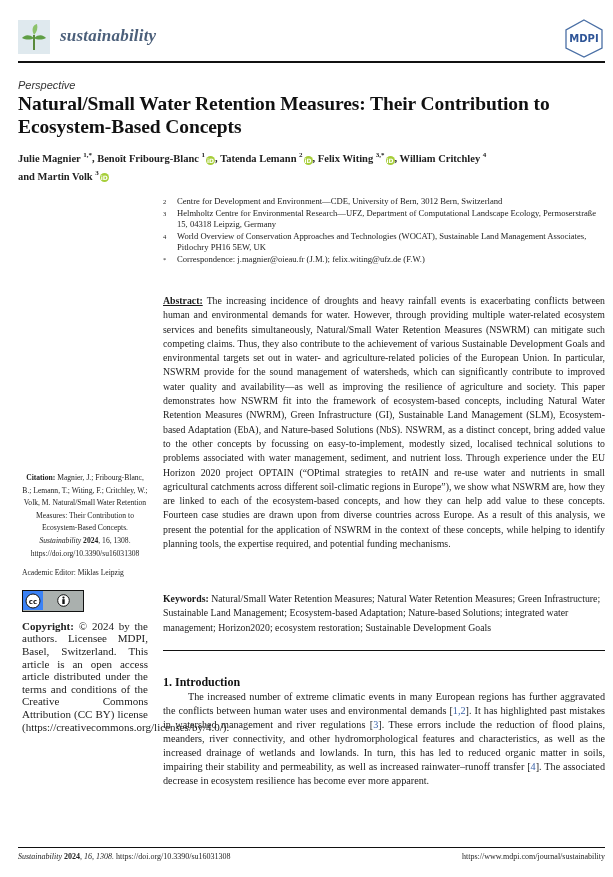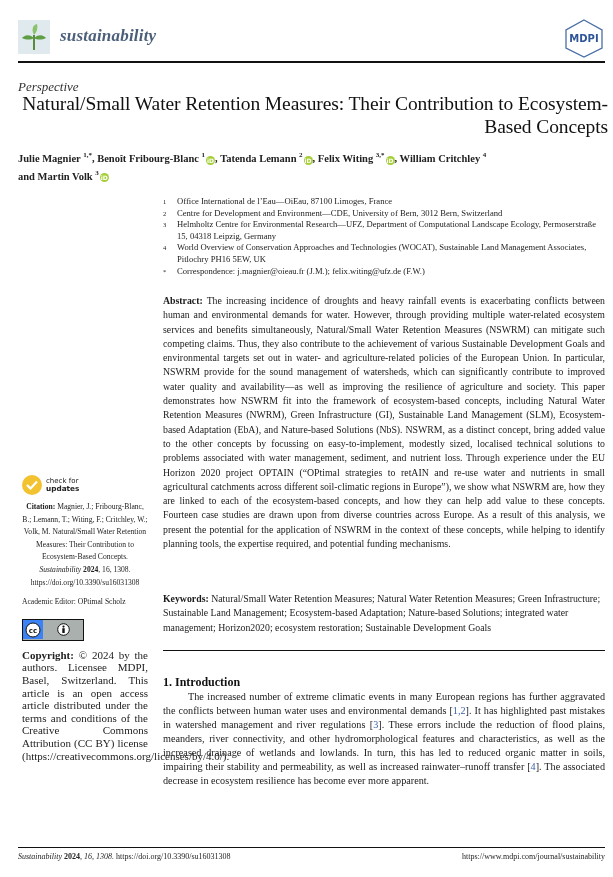--- a/index.html
+++ b/index.html
@@ -5,33 +5,33 @@
   * { box-sizing: border-box; margin: 0; padding: 0; }
   html, body { width: 613px; height: 877px; background: #ffffff; overflow: hidden; }
   body { position: relative; font-family: "DejaVu Serif", "Liberation Serif", serif; color: #1a1a1a; }
 
   .header { position: absolute; left: 18px; top: 18px; width: 587px; height: 46px; }
   .journal-logo { position: absolute; left: 0; top: 2px; width: 32px; height: 34px; background: #dfe9ee; display: flex; align-items: center; justify-content: center; }
   .journal-name { position: absolute; left: 42px; top: 8px; font-family: "Liberation Serif", serif; font-style: italic; font-weight: bold; font-size: 17px; color: #4b5f7a; letter-spacing: 0.2px; }
   .mdpi-logo { position: absolute; right: 0; top: 0; width: 42px; height: 40px; }
   .header-rule { position: absolute; left: 18px; top: 61px; width: 587px; height: 1.5px; background: #111; }
 
-  .article-type { position: absolute; left: 18px; top: 79px; font-family: Liberation Serif, serif; font-style: italic; font-size: 13px; color: #333; }
+  .article-type { position: absolute; left: 18px; top: 79px; font-family: Liberation Sans, sans-serif; font-style: italic; font-size: 11px; color: #333; }
   .title { position: absolute; left: 18px; top: 92px; width: 590px; font-family: "Liberation Serif", serif; font-size: 19.5px; line-height: 23px; color: #111; letter-spacing: -0.1px; }
   .authors { position: absolute; left: 18px; top: 148px; width: 590px; font-family: "Liberation Serif", serif; font-weight: bold; font-size: 10.5px; line-height: 15px; color: #222; }
   .authors sup { font-size: 7px; font-weight: bold; }
   .orcid { display: inline-block; width: 9px; height: 9px; border-radius: 50%; background: #a6ce39; vertical-align: -1px; margin-left: 1px; color: #fff; font-size: 6px; line-height: 9px; text-align: center; font-family: "DejaVu Sans", sans-serif; font-weight: bold; }
 
   .affiliations { position: absolute; left: 163px; top: 196px; width: 440px; font-family: "Liberation Serif", serif; font-size: 8.6px; line-height: 11.6px; color: #222; }
   .aff-row { display: flex; }
   .aff-num { width: 14px; flex-shrink: 0; font-size: 6.5px; padding-top: 0px; }
   .aff-text { flex: 1; }
 
   .abstract { position: absolute; left: 163px; top: 294px; width: 442px; font-family: "Liberation Serif", serif; font-size: 9.8px; line-height: 14.3px; text-align: justify; color: #1a1a1a; }
-  .abstract b { font-weight: bold; }
+  .abstract b { font-weight: bold; text-decoration: underline; }
   .keywords { position: absolute; left: 163px; top: 592px; width: 442px; font-family: "Liberation Serif", serif; font-size: 9.8px; line-height: 14.3px; color: #1a1a1a; }
   .section-rule { position: absolute; left: 163px; top: 650px; width: 442px; height: 1px; background: #111; }
 
   .intro-heading { position: absolute; left: 163px; top: 675px; font-family: "Liberation Serif", serif; font-weight: bold; font-size: 12px; color: #111; }
   .intro-body { position: absolute; left: 163px; top: 690px; width: 442px; font-family: "Liberation Serif", serif; font-size: 10.2px; line-height: 14px; text-align: justify; text-indent: 25px; color: #1a1a1a; }
   .ref { color: #3b63a8; }
 
   .sidebar { position: absolute; left: 22px; top: 472px; width: 126px; font-family: "Liberation Serif", serif; font-size: 7.6px; line-height: 12.6px; color: #222; }
   .check-updates { display: flex; align-items: center; height: 26px; margin-bottom: 3px; }
   .check-icon { width: 20px; height: 20px; border-radius: 50%; background: #f2c230; display: flex; align-items: center; justify-content: center; margin-right: 4px; }
@@ -62,43 +62,39 @@
   </div>
   <div class="journal-name">sustainability</div>
   <svg class="mdpi-logo" viewBox="0 0 42 40">
     <path d="M21 2 L39 12 L39 30 L21 39 L3 30 L3 12 Z" fill="none" stroke="#4a6fa5" stroke-width="1.3"></path>
     <text x="21" y="24" text-anchor="middle" font-family="DejaVu Sans, sans-serif" font-weight="bold" font-size="10" fill="#2f5597">MDPI</text>
   </svg>
 </div>
 <div class="header-rule"></div>
 
 <div class="article-type">Perspective</div>
-<h1 class="title" style="font-weight:normal;text-align:right;">Natural/Small Water Retention Measures: Their Contribution to Ecosystem-Based Concepts</h1>
+<h1 class="title" style="font-weight:bold;">Natural/Small Water Retention Measures: Their Contribution to Ecosystem-Based Concepts</h1>
 
 <div class="authors">
   <span>Julie Magnier</span>
   <sup>1,*</sup><span>, </span>
   <span>Benoît Fribourg-Blanc</span>
   <sup>1</sup><span class="orcid">iD</span><span>, </span>
   <span>Tatenda Lemann</span>
   <sup>2</sup><span class="orcid">iD</span><span>, </span>
   <span>Felix Witing</span>
   <sup>3,*</sup><span class="orcid">iD</span><span>, </span>
   <span>William Critchley</span>
   <sup>4</sup><br>
   <span>and </span>
   <span>Martin Volk</span>
   <sup>3</sup><span class="orcid">iD</span>
 </div>
 
 <div class="affiliations">
-  <div class="aff-row">
-      <span class="aff-num">1</span>
-      <span class="aff-text">Office International de l’Eau—OiEau, 87100 Limoges, France</span>
-    </div>
   <div class="aff-row">
       <span class="aff-num">2</span>
       <span class="aff-text">Centre for Development and Environment—CDE, University of Bern, 3012 Bern, Switzerland</span>
     </div>
   <div class="aff-row">
       <span class="aff-num">3</span>
       <span class="aff-text">Helmholtz Centre for Environmental Research—UFZ, Department of Computational Landscape Ecology, Permoserstraße 15, 04318 Leipzig, Germany</span>
     </div>
   <div class="aff-row">
       <span class="aff-num">4</span>
@@ -118,38 +114,27 @@
 <div class="keywords">
   <b>Keywords:</b>
   <span>Natural/Small Water Retention Measures; Natural Water Retention Measures; Green Infrastructure; Sustainable Land Management; Ecosystem-based Adaptation; Nature-based Solutions; integrated water management; Horizon2020; ecosystem restoration; Sustainable Development Goals</span>
 </div>
 <div class="section-rule"></div>
 
 <div class="intro-heading">1. Introduction</div>
 <div class="intro-body"><span>The increased number of extreme climatic events in many European regions has further aggravated the conflicts between human water uses and environmental demands [</span><span class="ref">1,2</span><span>]. It has highlighted past mistakes in watershed management and river regulations [</span><span class="ref">3</span><span>]. These errors include the reduction of flood plains, meanders, river connectivity, and other hydromorphological features and characteristics, as well as the increased drainage of wetlands and lowlands. In turn, this has led to reduced organic matter in soils, impairing their stability and permeability, as well as increased rainwater–runoff transfer [</span><span class="ref">4</span><span>]. The associated decrease in ecosystem resilience has become ever more apparent.</span></div>
 
 <div class="sidebar">
-  <div class="check-updates">
-    <div class="check-icon">
-      <svg width="12" height="10" viewBox="0 0 12 10">
-          <path d="M1 5 L4.5 8.5 L11 1.5" stroke="#fff" stroke-width="2.2" fill="none"></path>
-        </svg>
-    </div>
-    <div class="check-text">
-      <div>check for</div>
-      <b>updates</b>
-    </div>
-  </div>
   <div class="citation">
     <b>Citation:</b>
     <span>Magnier, J.; Fribourg-Blanc, B.; Lemann, T.; Witing, F.; Critchley, W.; Volk, M. Natural/Small Water Retention Measures: Their Contribution to Ecosystem-Based Concepts.</span>
     <i>Sustainability</i>
     <b>2024</b><span>, 16, 1308. https://doi.org/10.3390/su16031308</span>
   </div>
-  <div class="side-block">Academic Editor: OPtimal Scholz</div>
+  <div class="side-block">Academic Editor: Miklas Leipzig</div>
   <div class="cc-badge">
     <div class="cc-left">
       <svg width="16" height="16" viewBox="0 0 16 16">
           <circle cx="8" cy="8" r="7" fill="#fff" stroke="#111" stroke-width="1"></circle>
           <text x="8" y="11" text-anchor="middle" font-family="DejaVu Sans, sans-serif" font-weight="bold" font-size="7" fill="#111">cc</text>
         </svg>
     </div>
     <div style="flex:1;display:flex;flex-direction:column;align-items:center;justify-content:center;">
       <svg width="13" height="13" viewBox="0 0 13 13">
           <circle cx="6.5" cy="6.5" r="5.8" fill="#fff" stroke="#111" stroke-width="1"></circle>

